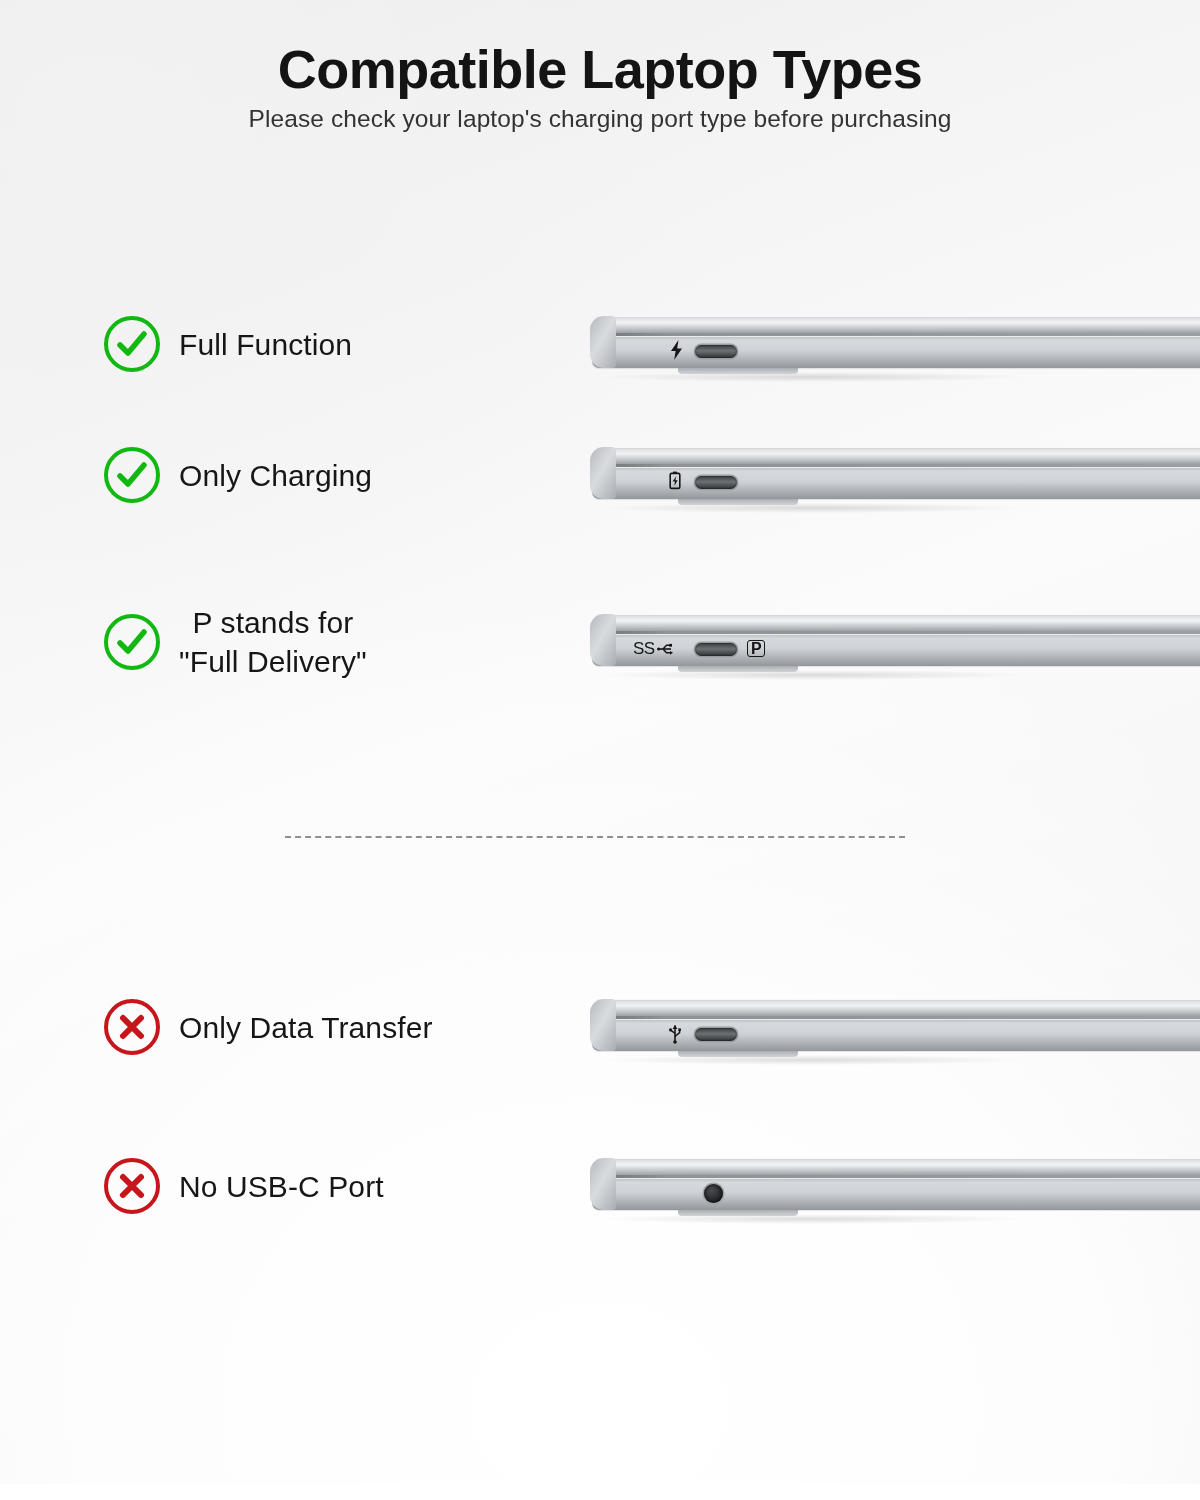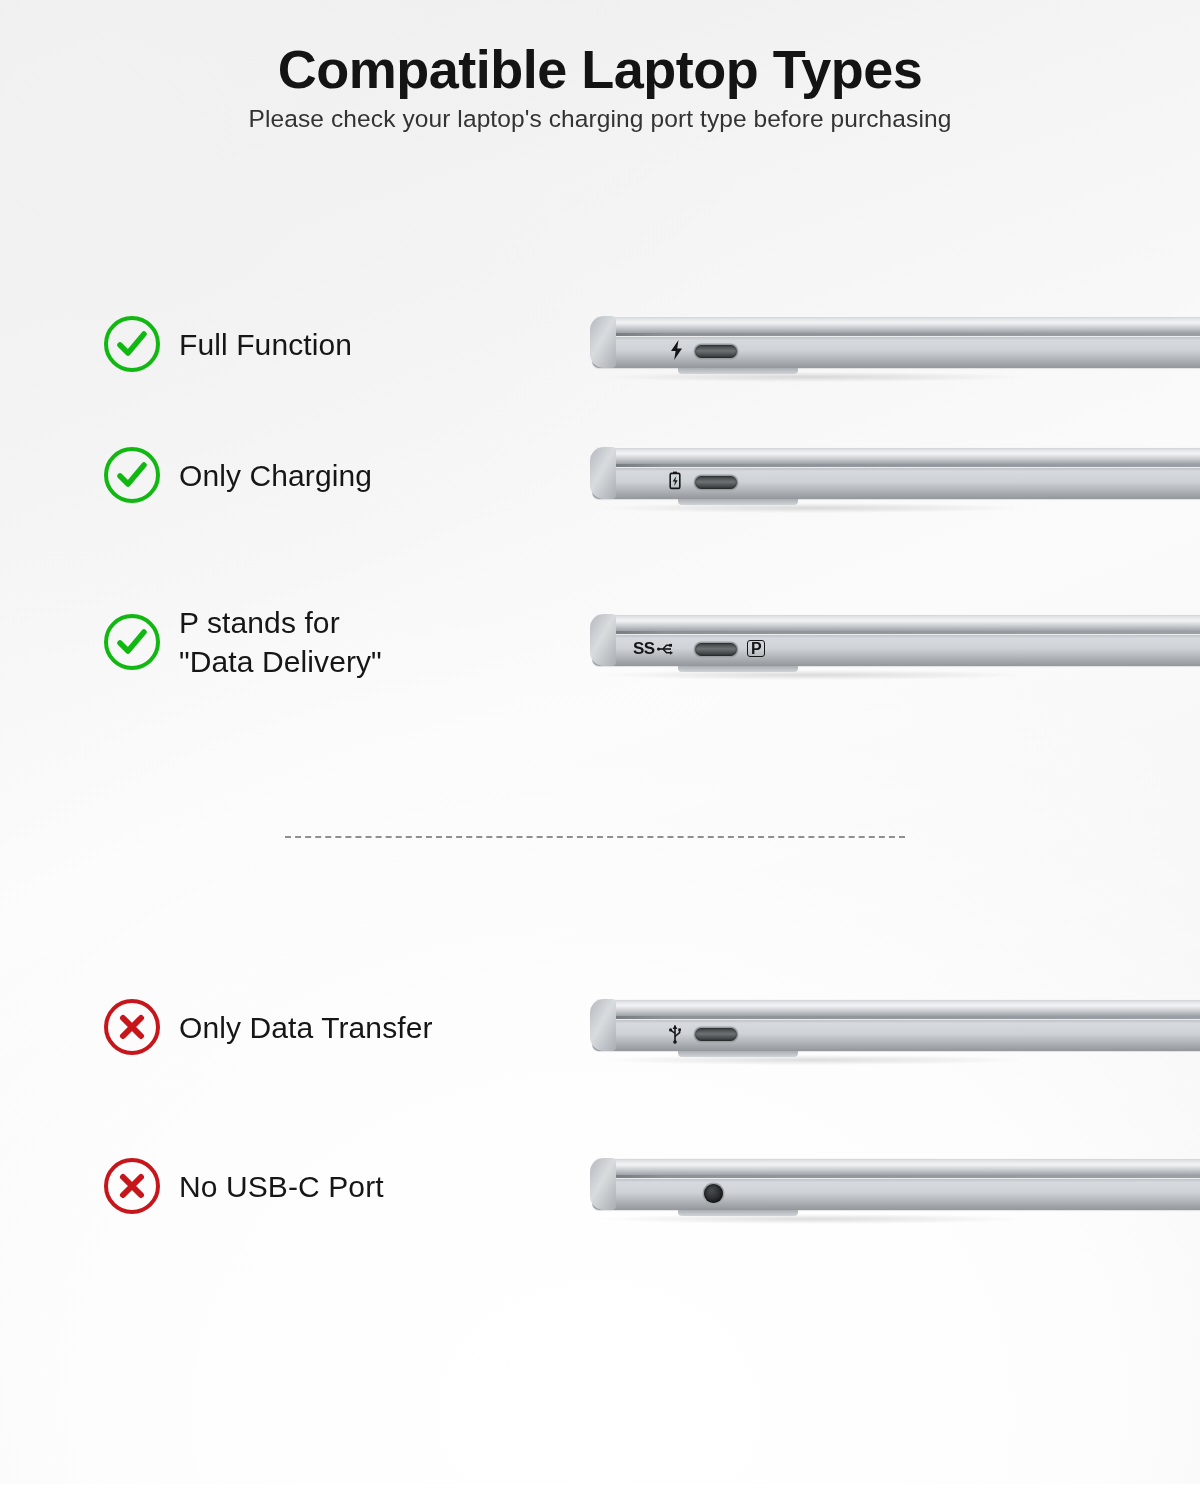--- a/index.html
+++ b/index.html
@@ -76,20 +76,21 @@
   .label {
     position: absolute;
     left: 179px;
     top: 50%;
     transform: translateY(-50%);
     font-size: 30px;
     color: #161616;
     line-height: 1.3;
     white-space: pre-line;
     letter-spacing: 0.1px;
+    text-align: center;
   }
 
   
   .laptop {
     position: absolute;
     left: 592px;
     top: 50%;
     transform: translateY(-50%);
     width: 610px;
     height: 88px;
@@ -184,21 +185,21 @@
     color: #1b1d1f;
     font-size: 15px;
     line-height: 1;
     display: flex;
     align-items: center;
     gap: 2px;
   }
   .port-mark svg { display: block; }
   .mark-text {
     font-size: 17px;
-    font-weight: bold;
+    font-weight: normal;
     letter-spacing: -0.5px;
     color: #141618;
   }
   .mark-p {
     font-size: 16px;
     font-weight: bold;
     color: #141618;
     border: 1.6px solid #141618;
     border-radius: 3px;
     padding: 0 2px 0 3px;
@@ -276,21 +277,21 @@
     </div>
   </div>
 
   <div class="row" style="top:582px">
     <div class="badge ok">
       <svg width="48" height="48" viewBox="0 0 48 48" aria-hidden="true">
         <path d="M12 25 L20 33 L36 14" fill="none" stroke="#11b811" stroke-width="5.5" stroke-linecap="round" stroke-linejoin="round"></path>
       </svg>
     </div>
     <div class="label">P stands for
-"Data Delivery"</div>
+"Full Delivery"</div>
 
     <div class="laptop">
       <div class="shadow"></div>
       <div class="lid"></div>
       <div class="gap"></div>
       <div class="base"></div>
       <div class="nose"></div>
       <div class="foot"></div>
       <div class="port" style="left:103px"></div>
 

